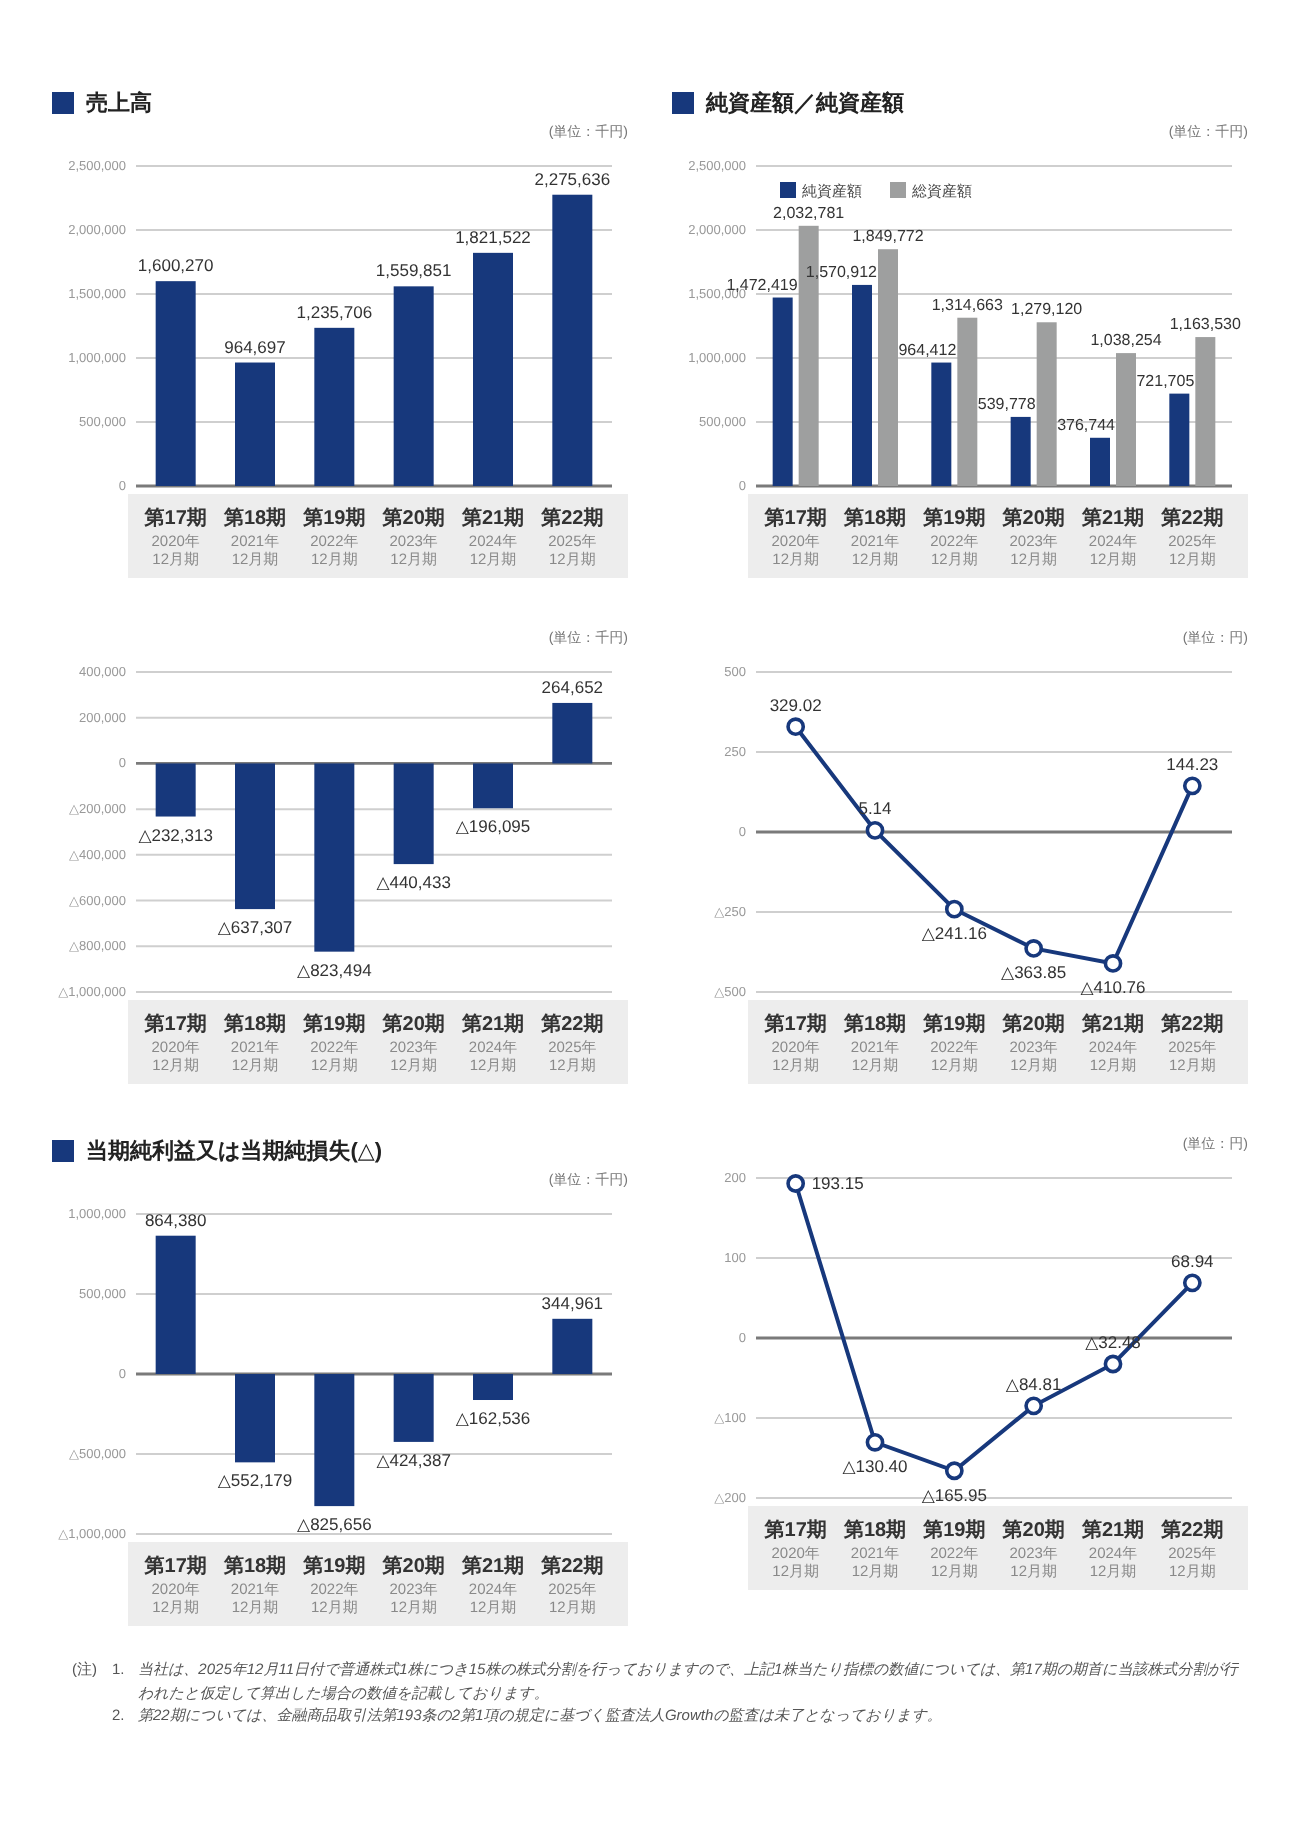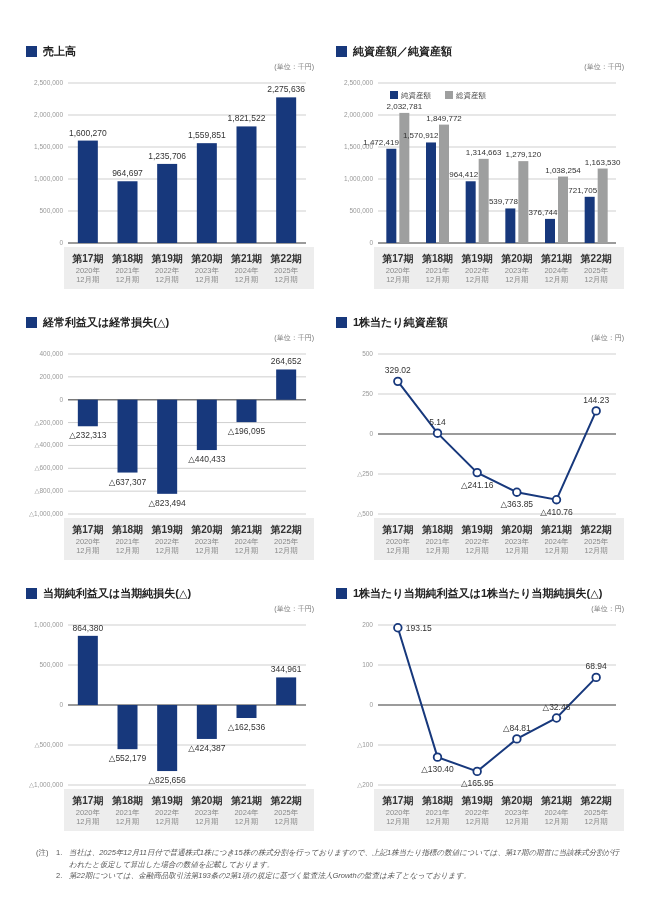--- a/index.html
+++ b/index.html
@@ -143,24 +143,20 @@
             <text x="221.5" y="141.888384" font-size="8" fill="#333333" text-anchor="end" font-weight="normal">376,744</text>
             <text x="227" y="99.55174399999999" font-size="8" fill="#333333" text-anchor="middle" font-weight="normal">1,038,254</text>
             <rect x="248.66666666666663" y="123.81088" width="10" height="46.18912" fill="#17387c"></rect>
             <rect x="261.66666666666663" y="95.53407999999999" width="10" height="74.46592000000001" fill="#9e9f9f"></rect>
             <text x="261.16666666666663" y="119.81088" font-size="8" fill="#333333" text-anchor="end" font-weight="normal">721,705</text>
             <text x="266.66666666666663" y="91.53407999999999" font-size="8" fill="#333333" text-anchor="middle" font-weight="normal">1,163,530</text>
           </svg></div>
     </section>
 
     <section class="panel">
-      <div class="panel-header">
-        <span class="bullet"></span>
-        <span class="chart-title">経常利益又は経常損失(△)</span>
-      </div>
       <div class="unit">(単位：千円)</div>
       <div class="chart-host"><svg viewBox="0 0 288 218" width="288" height="218">
             <line x1="42" y1="10" x2="280" y2="10" stroke="#cfcfcf" stroke-width="1"></line>
             <text x="37" y="12" font-size="6.5" fill="#999999" text-anchor="end" font-weight="normal">400,000</text>
             <line x1="42" y1="32.857142857142854" x2="280" y2="32.857142857142854" stroke="#cfcfcf" stroke-width="1"></line>
             <text x="37" y="34.857142857142854" font-size="6.5" fill="#999999" text-anchor="end" font-weight="normal">200,000</text>
             <line x1="42" y1="55.71428571428571" x2="280" y2="55.71428571428571" stroke="#7a7a7a" stroke-width="1.4"></line>
             <text x="37" y="57.71428571428571" font-size="6.5" fill="#999999" text-anchor="end" font-weight="normal">0</text>
             <line x1="42" y1="78.57142857142857" x2="280" y2="78.57142857142857" stroke="#cfcfcf" stroke-width="1"></line>
             <text x="37" y="80.57142857142857" font-size="6.5" fill="#999999" text-anchor="end" font-weight="normal">△200,000</text>
@@ -200,24 +196,20 @@
             <rect x="170.83333333333331" y="55.71428571428571" width="20" height="50.335200000000015" fill="#17387c"></rect>
             <text x="180.83333333333331" y="118.04948571428572" font-size="8.5" fill="#333333" text-anchor="middle" font-weight="normal">△440,433</text>
             <rect x="210.5" y="55.71428571428571" width="20" height="22.41085714285714" fill="#17387c"></rect>
             <text x="220.5" y="90.12514285714285" font-size="8.5" fill="#333333" text-anchor="middle" font-weight="normal">△196,095</text>
             <rect x="250.16666666666663" y="25.468342857142858" width="20" height="30.24594285714285" fill="#17387c"></rect>
             <text x="260.16666666666663" y="20.468342857142858" font-size="8.5" fill="#333333" text-anchor="middle" font-weight="normal">264,652</text>
           </svg></div>
     </section>
 
     <section class="panel">
-      <div class="panel-header">
-        <span class="bullet"></span>
-        <span class="chart-title">1株当たり純資産額</span>
-      </div>
       <div class="unit">(単位：円)</div>
       <div class="chart-host"><svg viewBox="0 0 288 218" width="288" height="218">
             <line x1="42" y1="10" x2="280" y2="10" stroke="#cfcfcf" stroke-width="1"></line>
             <text x="37" y="12" font-size="6.5" fill="#999999" text-anchor="end" font-weight="normal">500</text>
             <line x1="42" y1="50" x2="280" y2="50" stroke="#cfcfcf" stroke-width="1"></line>
             <text x="37" y="52" font-size="6.5" fill="#999999" text-anchor="end" font-weight="normal">250</text>
             <line x1="42" y1="90" x2="280" y2="90" stroke="#7a7a7a" stroke-width="1.4"></line>
             <text x="37" y="92" font-size="6.5" fill="#999999" text-anchor="end" font-weight="normal">0</text>
             <line x1="42" y1="130" x2="280" y2="130" stroke="#cfcfcf" stroke-width="1"></line>
             <text x="37" y="132" font-size="6.5" fill="#999999" text-anchor="end" font-weight="normal">△250</text>
@@ -303,24 +295,20 @@
             <rect x="170.83333333333331" y="90" width="20" height="33.95096000000001" fill="#17387c"></rect>
             <text x="180.83333333333331" y="135.95096" font-size="8.5" fill="#333333" text-anchor="middle" font-weight="normal">△424,387</text>
             <rect x="210.5" y="90" width="20" height="13.002880000000005" fill="#17387c"></rect>
             <text x="220.5" y="115.00288" font-size="8.5" fill="#333333" text-anchor="middle" font-weight="normal">△162,536</text>
             <rect x="250.16666666666663" y="62.40312" width="20" height="27.59688" fill="#17387c"></rect>
             <text x="260.16666666666663" y="57.40312" font-size="8.5" fill="#333333" text-anchor="middle" font-weight="normal">344,961</text>
           </svg></div>
     </section>
 
     <section class="panel">
-      <div class="panel-header">
-        <span class="bullet"></span>
-        <span class="chart-title">1株当たり当期純利益又は1株当たり当期純損失(△)</span>
-      </div>
       <div class="unit">(単位：円)</div>
       <div class="chart-host"><svg viewBox="0 0 288 218" width="288" height="218">
             <line x1="42" y1="10" x2="280" y2="10" stroke="#cfcfcf" stroke-width="1"></line>
             <text x="37" y="12" font-size="6.5" fill="#999999" text-anchor="end" font-weight="normal">200</text>
             <line x1="42" y1="50" x2="280" y2="50" stroke="#cfcfcf" stroke-width="1"></line>
             <text x="37" y="52" font-size="6.5" fill="#999999" text-anchor="end" font-weight="normal">100</text>
             <line x1="42" y1="90" x2="280" y2="90" stroke="#7a7a7a" stroke-width="1.4"></line>
             <text x="37" y="92" font-size="6.5" fill="#999999" text-anchor="end" font-weight="normal">0</text>
             <line x1="42" y1="130" x2="280" y2="130" stroke="#cfcfcf" stroke-width="1"></line>
             <text x="37" y="132" font-size="6.5" fill="#999999" text-anchor="end" font-weight="normal">△100</text>

